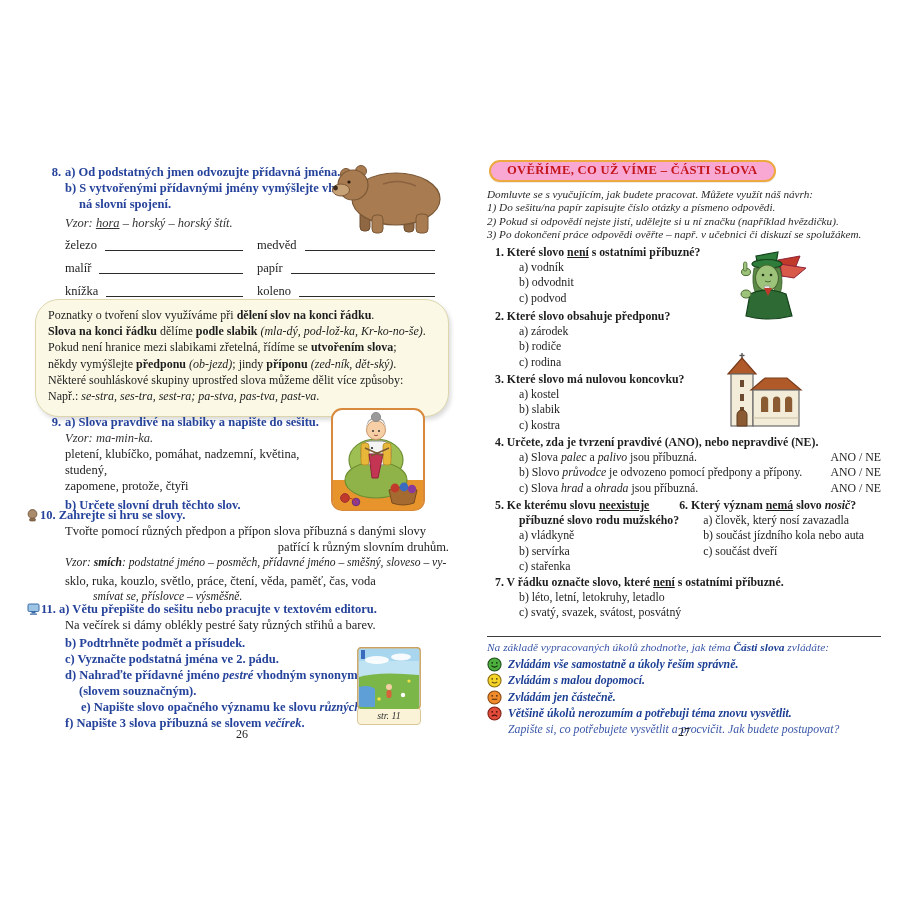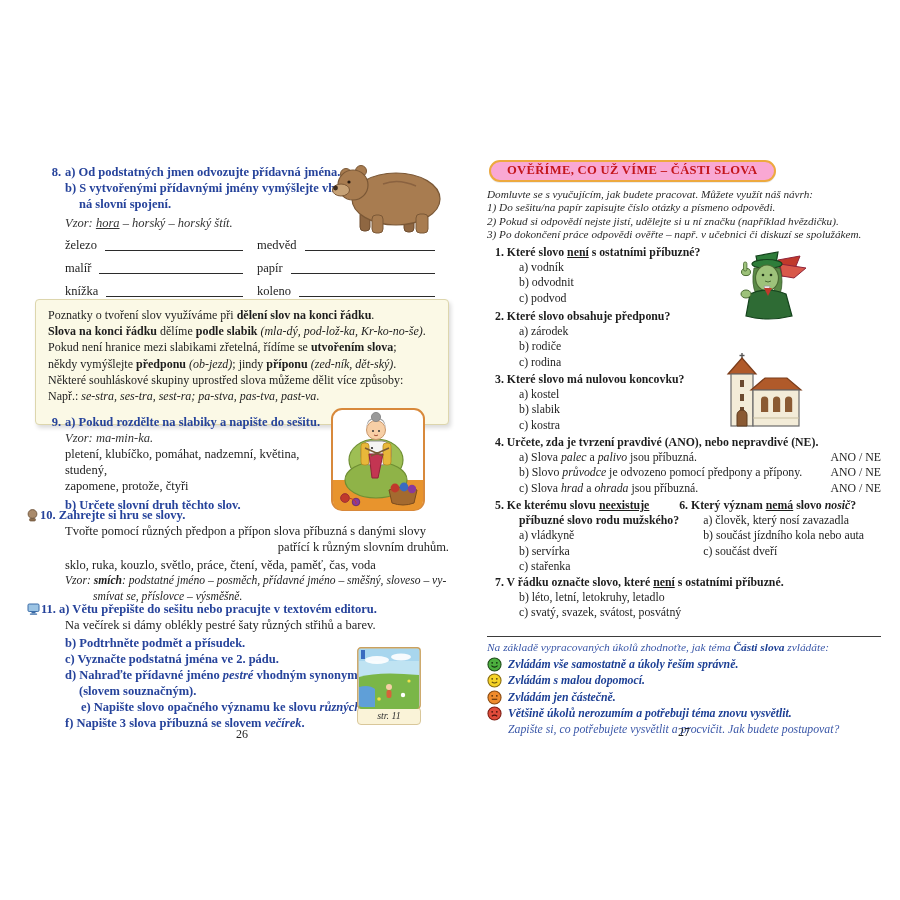--- a/index.html
+++ b/index.html
@@ -20,22 +20,22 @@
   .ind{margin-left:30px;}
   .ind2{margin-left:44px;}
   .vzor{font-style:italic;color:#333;}
   
   .fillrow{display:flex;margin-left:30px;height:23px;align-items:flex-end;}
   .fillcell{display:flex;flex:1;align-items:flex-end;}
   .fillcell .word{flex:0 0 auto;padding-bottom:1px;}
   .line{flex:1;border-bottom:1px solid #2b2b2b;margin:0 14px 3px 8px;height:12px;}
   
   .infobox{
-    background:#fbf9e6;border:1px solid #ddd6ad;border-radius:4px;
-    padding:7px 12px 20px 12px;box-shadow:2px 3px 4px rgba(0,0,0,0.14);
+    background:#fbf9e6;border:1px solid #ddd6ad;border-radius:24px;
+    padding:7px 12px 12px 12px;box-shadow:2px 3px 4px rgba(0,0,0,0.14);
     font-size:12px;line-height:16.2px;width:388px;
   }
   
   .banner{
     display:inline-block;background:#f9a8d4;border:2px solid #eda93f;border-radius:14px;
     padding:1px 16px 2px 16px;color:#c4161c;font-weight:bold;font-size:12.6px;letter-spacing:0.3px;
     box-shadow:0 1px 0 rgba(0,0,0,0.08);
   }
   .intro-line{font-style:italic;color:#2a2a2a;font-size:11.2px;line-height:13.4px;}
   .qhead{font-weight:bold;}
@@ -121,21 +121,21 @@
   <div class="abs infobox" style="left:0;top:139px;">
     <div><span>Poznatky o tvoření slov využíváme při </span><span class="b">dělení slov na konci řádku</span><span>.</span></div>
     <div><span class="b">Slova na konci řádku</span><span> dělíme </span><span class="b">podle slabik</span><span> </span><span class="i">(mla-dý, pod-lož-ka, Kr-ko-no-še)</span><span>.</span></div>
     <div><span>Pokud není hranice mezi slabikami zřetelná, řídíme se </span><span class="b">utvořením slova</span><span>;</span></div>
     <div><span>někdy vymýšlejte </span><span class="b">předponu</span><span> </span><span class="i">(ob-jezd)</span><span>; jindy </span><span class="b">příponu</span><span> </span><span class="i">(zed-ník, dět-ský)</span><span>.</span></div>
     <div><span>Některé souhláskové skupiny uprostřed slova můžeme dělit více způsoby:</span></div>
     <div><span>Např.: </span><span class="i">se-stra, ses-tra, sest-ra; pa-stva, pas-tva, past-va</span><span>.</span></div>
   </div>
 
   <div class="abs" style="left:0;top:254px;width:300px;">
-    <div class="blue"><span class="exnum">9.</span><span>a) Pokud rozdělte na slabiky a napište do sešitu.</span></div>
+    <div class="blue"><span class="exnum">9.</span><span>a) Slova pravdivé na slabiky a napište do sešitu.</span></div>
     <div class="ind vzor">Vzor: ma-min-ka.</div>
     <div class="ind">pletení, klubíčko, pomáhat, nadzemní, květina, studený,</div>
     <div class="ind">zapomene, protože, čtyři</div>
     <div class="blue ind" style="margin-top:3px;">b) Určete slovní druh těchto slov.</div>
   </div>
 
   <div class="abs" style="left:296px;top:248px;">
     <svg width="94" height="103" viewBox="0 0 94 103">
       <rect x="1" y="1" width="92" height="101" rx="10" fill="#ffffff" stroke="#d8893b" stroke-width="2"></rect>
       <path d="M2,72 h90 v21 a9,9 0 0 1 -9,9 h-72 a9,9 0 0 1 -9,-9 z" fill="#e8942d"></path>
@@ -169,22 +169,22 @@
   <div class="abs" style="left:-8px;top:347px;width:422px;">
     <div style="display:flex;align-items:center;">
       <svg width="11" height="13" viewBox="0 0 11 13" style="margin-right:2px;">
         <circle cx="5.5" cy="5" r="4.4" fill="#a98a6a" stroke="#6e543a" stroke-width="0.9"></circle>
         <rect x="2.5" y="9.4" width="6" height="2.6" rx="1.2" fill="#8a6c4e" stroke="#6e543a" stroke-width="0.7"></rect>
       </svg>
       <span class="blue"><span>10.</span>&nbsp;<span>Zahrejte si hru se slovy.</span></span>
     </div>
     <div style="margin-left:38px;">Tvořte pomocí různých předpon a přípon slova příbuzná s danými slovy</div>
     <div style="margin-left:38px;text-align:right;">patřící k různým slovním druhům.</div>
+    <div style="margin-left:38px;font-size:11.6px;"><span class="i">Vzor: </span><span class="b i">smích</span><span class="i">: podstatné jméno – posměch, přídavné jméno – směšný, sloveso – vy-</span></div>
     <div style="margin-left:38px;margin-top:2px;">sklo, ruka, kouzlo, světlo, práce, čtení, věda, paměť, čas, voda</div>
-    <div style="margin-left:38px;font-size:11.6px;"><span class="i">Vzor: </span><span class="b i">smích</span><span class="i">: podstatné jméno – posměch, přídavné jméno – směšný, sloveso – vy-</span></div>
     <div style="margin-left:66px;font-size:11.6px;"><span class="i">smívat se, příslovce – výsměšně.</span></div>
   </div>
 
   <div class="abs" style="left:-8px;top:441px;width:370px;">
     <div style="display:flex;align-items:center;">
       <svg width="13" height="12" viewBox="0 0 13 12" style="margin-right:1px;">
         <rect x="1" y="1" width="11" height="7.5" rx="1.2" fill="#9cc4e4" stroke="#3c6da8" stroke-width="1"></rect>
         <rect x="4.5" y="8.8" width="4" height="1.6" fill="#3c6da8"></rect>
         <rect x="2.8" y="10.4" width="7.4" height="1.3" rx="0.6" fill="#3c6da8"></rect>
       </svg>

